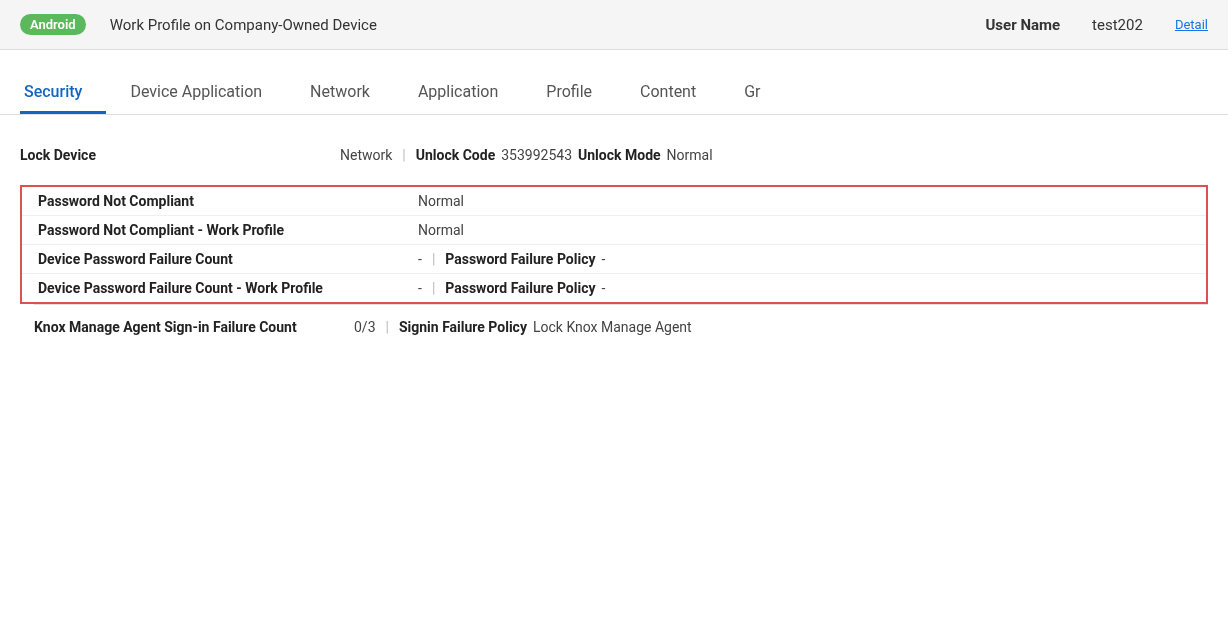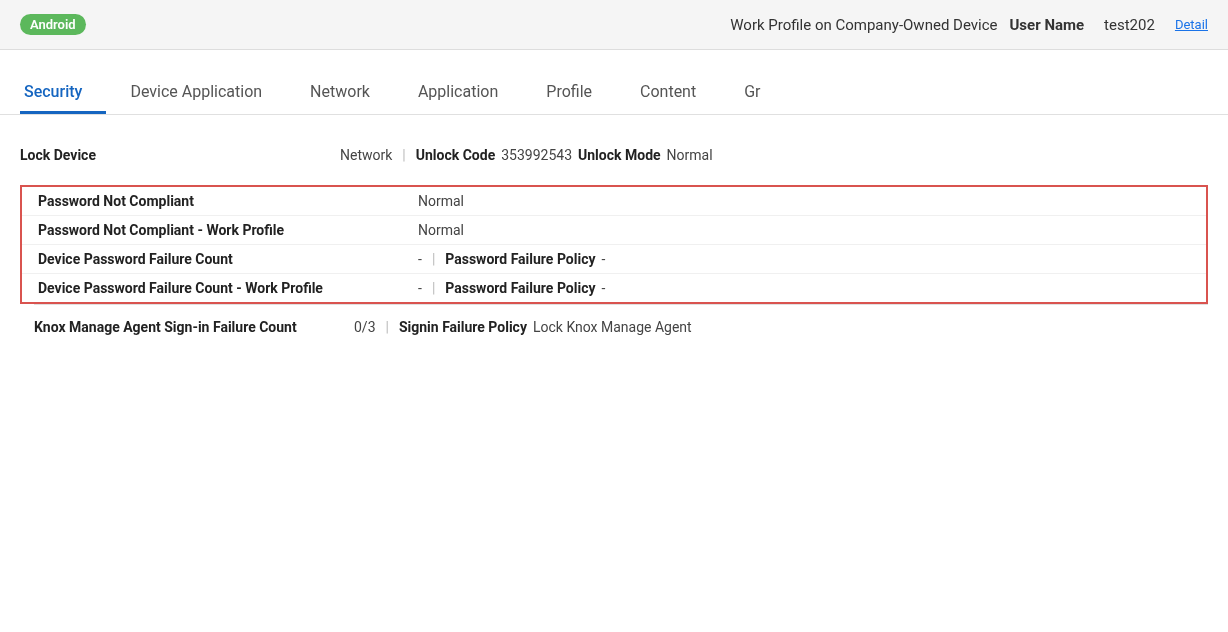--- a/index.html
+++ b/index.html
@@ -12,35 +12,34 @@
       min-height: 632px;
     }
 
     
     .header-bar {
       display: flex;
       align-items: center;
       background: #f5f5f5;
       padding: 14px 20px;
       border-bottom: 1px solid #ddd;
-      gap: 12px;
+      gap: 24px;
     }
     .android-badge {
       background: #5cb85c;
       color: #fff;
       border-radius: 12px;
       padding: 3px 10px;
       font-size: 13px;
       font-weight: 600;
     }
     .header-device-name {
       font-size: 15px;
       color: #333;
       flex: 1;
-      text-align: right;
     }
     .header-user-label {
       font-weight: 700;
       font-size: 15px;
       color: #333;
       margin-left: auto;
     }
     .header-user-value {
       font-size: 15px;
       color: #333;

